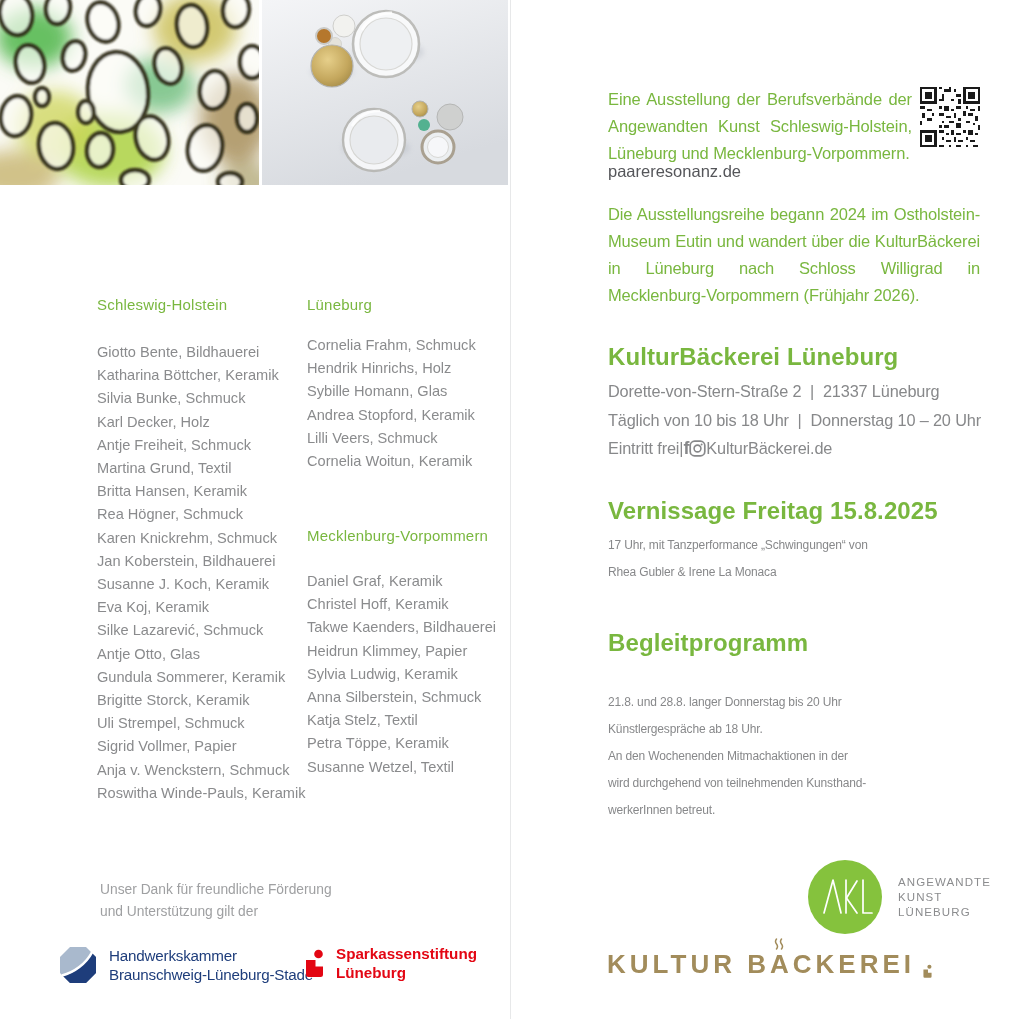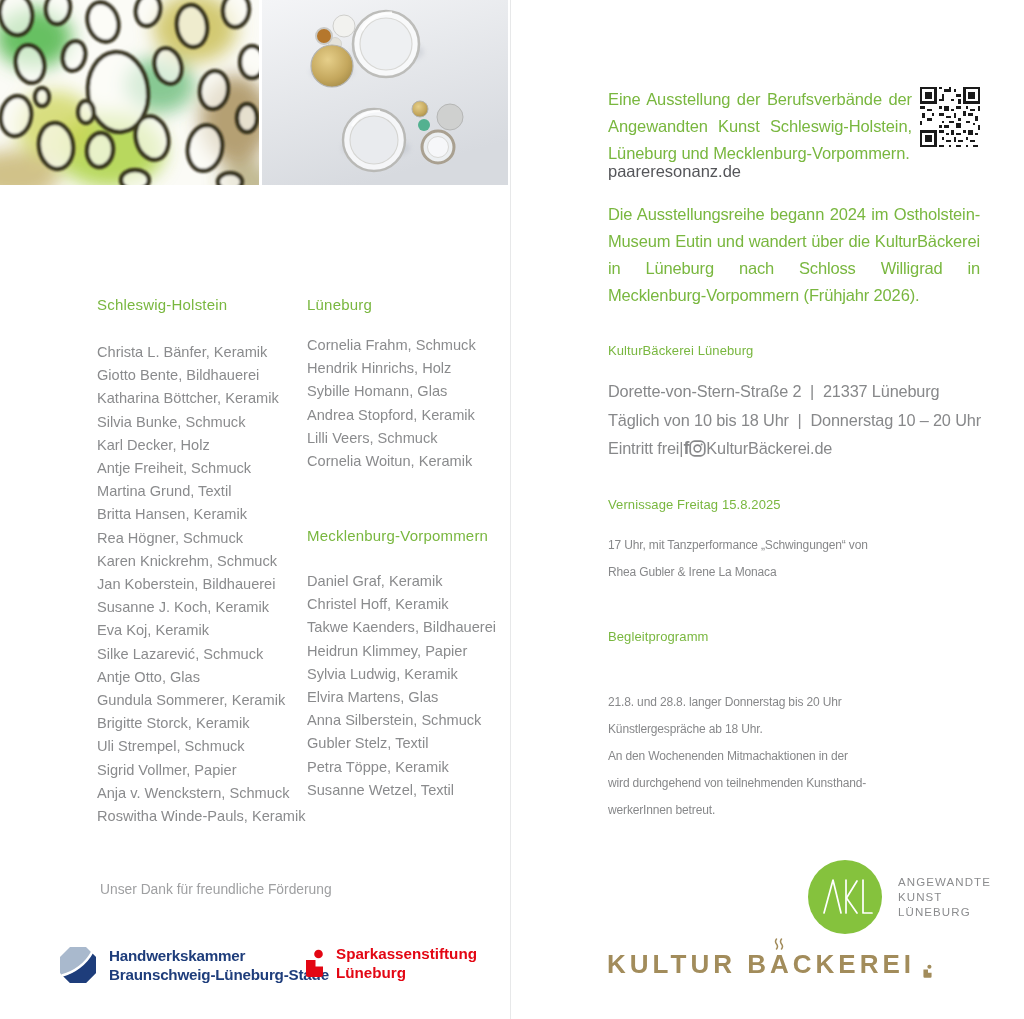--- a/index.html
+++ b/index.html
@@ -31,33 +31,33 @@
   .artist-list{width:215px;font-size:14.6px;color:var(--listgray)}
   .artist{line-height:23.2px;white-space:nowrap}
   .l-sh{left:97px;top:341px}
   .l-lb{left:307px;top:334px}
   .l-mv{left:307px;top:570px}
 
   
   .thanks{left:100px;top:879px;font-size:13.8px;line-height:21.5px;color:var(--lightgray)}
   .sponsor{display:flex;align-items:center;gap:10px}
   .hwk{left:57px;top:944px}
-  .hwk-text{font-size:15.2px;font-weight:bold;color:var(--hwkblue);line-height:19px;letter-spacing:-.2px}
+  .hwk-text{font-size:15.2px;font-weight:normal;color:var(--hwkblue);line-height:19px;letter-spacing:-.2px}
   .spk{left:303px;top:944px}
   .spk-text{font-size:15.2px;font-weight:bold;color:var(--spkred);line-height:19px}
 
   
   .rgreen{color:var(--green)}
   .intro{left:608px;top:86px;width:304px;font-size:16.5px;line-height:27px;
          text-align:justify;letter-spacing:-.1px}
   .qr{left:920px;top:87px;width:60px;height:60px}
   .site1{left:608px;top:162px;width:372px;font-size:16.5px;color:var(--darkgray)}
   .series{left:608px;top:201px;width:372px;font-size:16.5px;line-height:27px;
           text-align:justify;letter-spacing:-.15px}
-  .sec-title{font-size:13px;font-weight:normal;letter-spacing:.1px}
+  .sec-title{font-size:24px;font-weight:bold;letter-spacing:.1px}
   .t-venue{left:608px;top:343px}
   .t-vern{left:608px;top:497px}
   .t-prog{left:608px;top:629px}
   .venue-lines{left:608px;top:377px;font-size:16.3px;line-height:28.5px;color:var(--gray);
                letter-spacing:-.15px}
   .venue-lines .pre{white-space:pre}
   .entry-row{display:flex;align-items:center;}
   .fb-glyph{font-weight:bold;font-size:18px;color:var(--gray);line-height:1}
   .body-lines{font-size:12px;line-height:27px;color:var(--gray);letter-spacing:-.15px}
   .vern-lines{left:608px;top:532px}
@@ -166,21 +166,20 @@
       <circle cx="158" cy="109" r="8" fill="url(#goldg)" stroke="#b3b3b0" stroke-width="1"></circle>
       <circle cx="162" cy="125" r="6" fill="#53b190"></circle>
       <circle cx="176" cy="147" r="16" fill="#eceff1" stroke="#a9a090" stroke-width="3"></circle>
       <circle cx="176" cy="147" r="10.5" fill="#f6f7f9" stroke="#d8d8d5" stroke-width="1"></circle>
     </svg>
   </div>
 
   <div class="abs col-heading h-sh">Schleswig-Holstein</div>
   <div class="abs artist-list l-sh">
 
-  <div class="artist">Christa L. Bänfer, Keramik</div>
       <div class="artist">Giotto Bente, Bildhauerei</div>
       <div class="artist">Katharina Böttcher, Keramik</div>
       <div class="artist">Silvia Bunke, Schmuck</div>
       <div class="artist">Karl Decker, Holz</div>
       <div class="artist">Antje Freiheit, Schmuck</div>
       <div class="artist">Martina Grund, Textil</div>
       <div class="artist">Britta Hansen, Keramik</div>
       <div class="artist">Rea Högner, Schmuck</div>
       <div class="artist">Karen Knickrehm, Schmuck</div>
       <div class="artist">Jan Koberstein, Bildhauerei</div>
@@ -208,29 +207,29 @@
     </div>
 
   <div class="abs col-heading h-mv">Mecklenburg-Vorpommern</div>
   <div class="abs artist-list l-mv">
 
   <div class="artist">Daniel Graf, Keramik</div>
       <div class="artist">Christel Hoff, Keramik</div>
       <div class="artist">Takwe Kaenders, Bildhauerei</div>
       <div class="artist">Heidrun Klimmey, Papier</div>
       <div class="artist">Sylvia Ludwig, Keramik</div>
-      <div class="artist">Elvira Martens, Glas</div>
       <div class="artist">Anna Silberstein, Schmuck</div>
-      <div class="artist">Gubler Stelz, Textil</div>
+      <div class="artist">Katja Stelz, Textil</div>
       <div class="artist">Petra Töppe, Keramik</div>
       <div class="artist">Susanne Wetzel, Textil</div>
     </div>
 
   <div class="abs thanks">
     <div>Unser Dank für freundliche Förderung</div>
+    <div>und Unterstützung gilt der</div>
   </div>
 
   <div class="abs sponsor hwk">
     <svg width="42" height="42" viewBox="0 0 42 42">
       <polygon points="13,3 29,3 39,13 39,29 29,39 13,39 3,29 3,13" fill="#a9b9cd"></polygon>
       <path d="M39,13 L39,29 L29,39 L13,39 L6,32 C17,29.5 28,21 34.5,8.5 Z" fill="#1e3d7b"></path>
       <path d="M5,31.5 C17,28.5 29,20 35.5,7.5" fill="none" stroke="#ffffff" stroke-width="2.6"></path>
     </svg>
     <div class="hwk-text">
       <div>Handwerkskammer</div>

